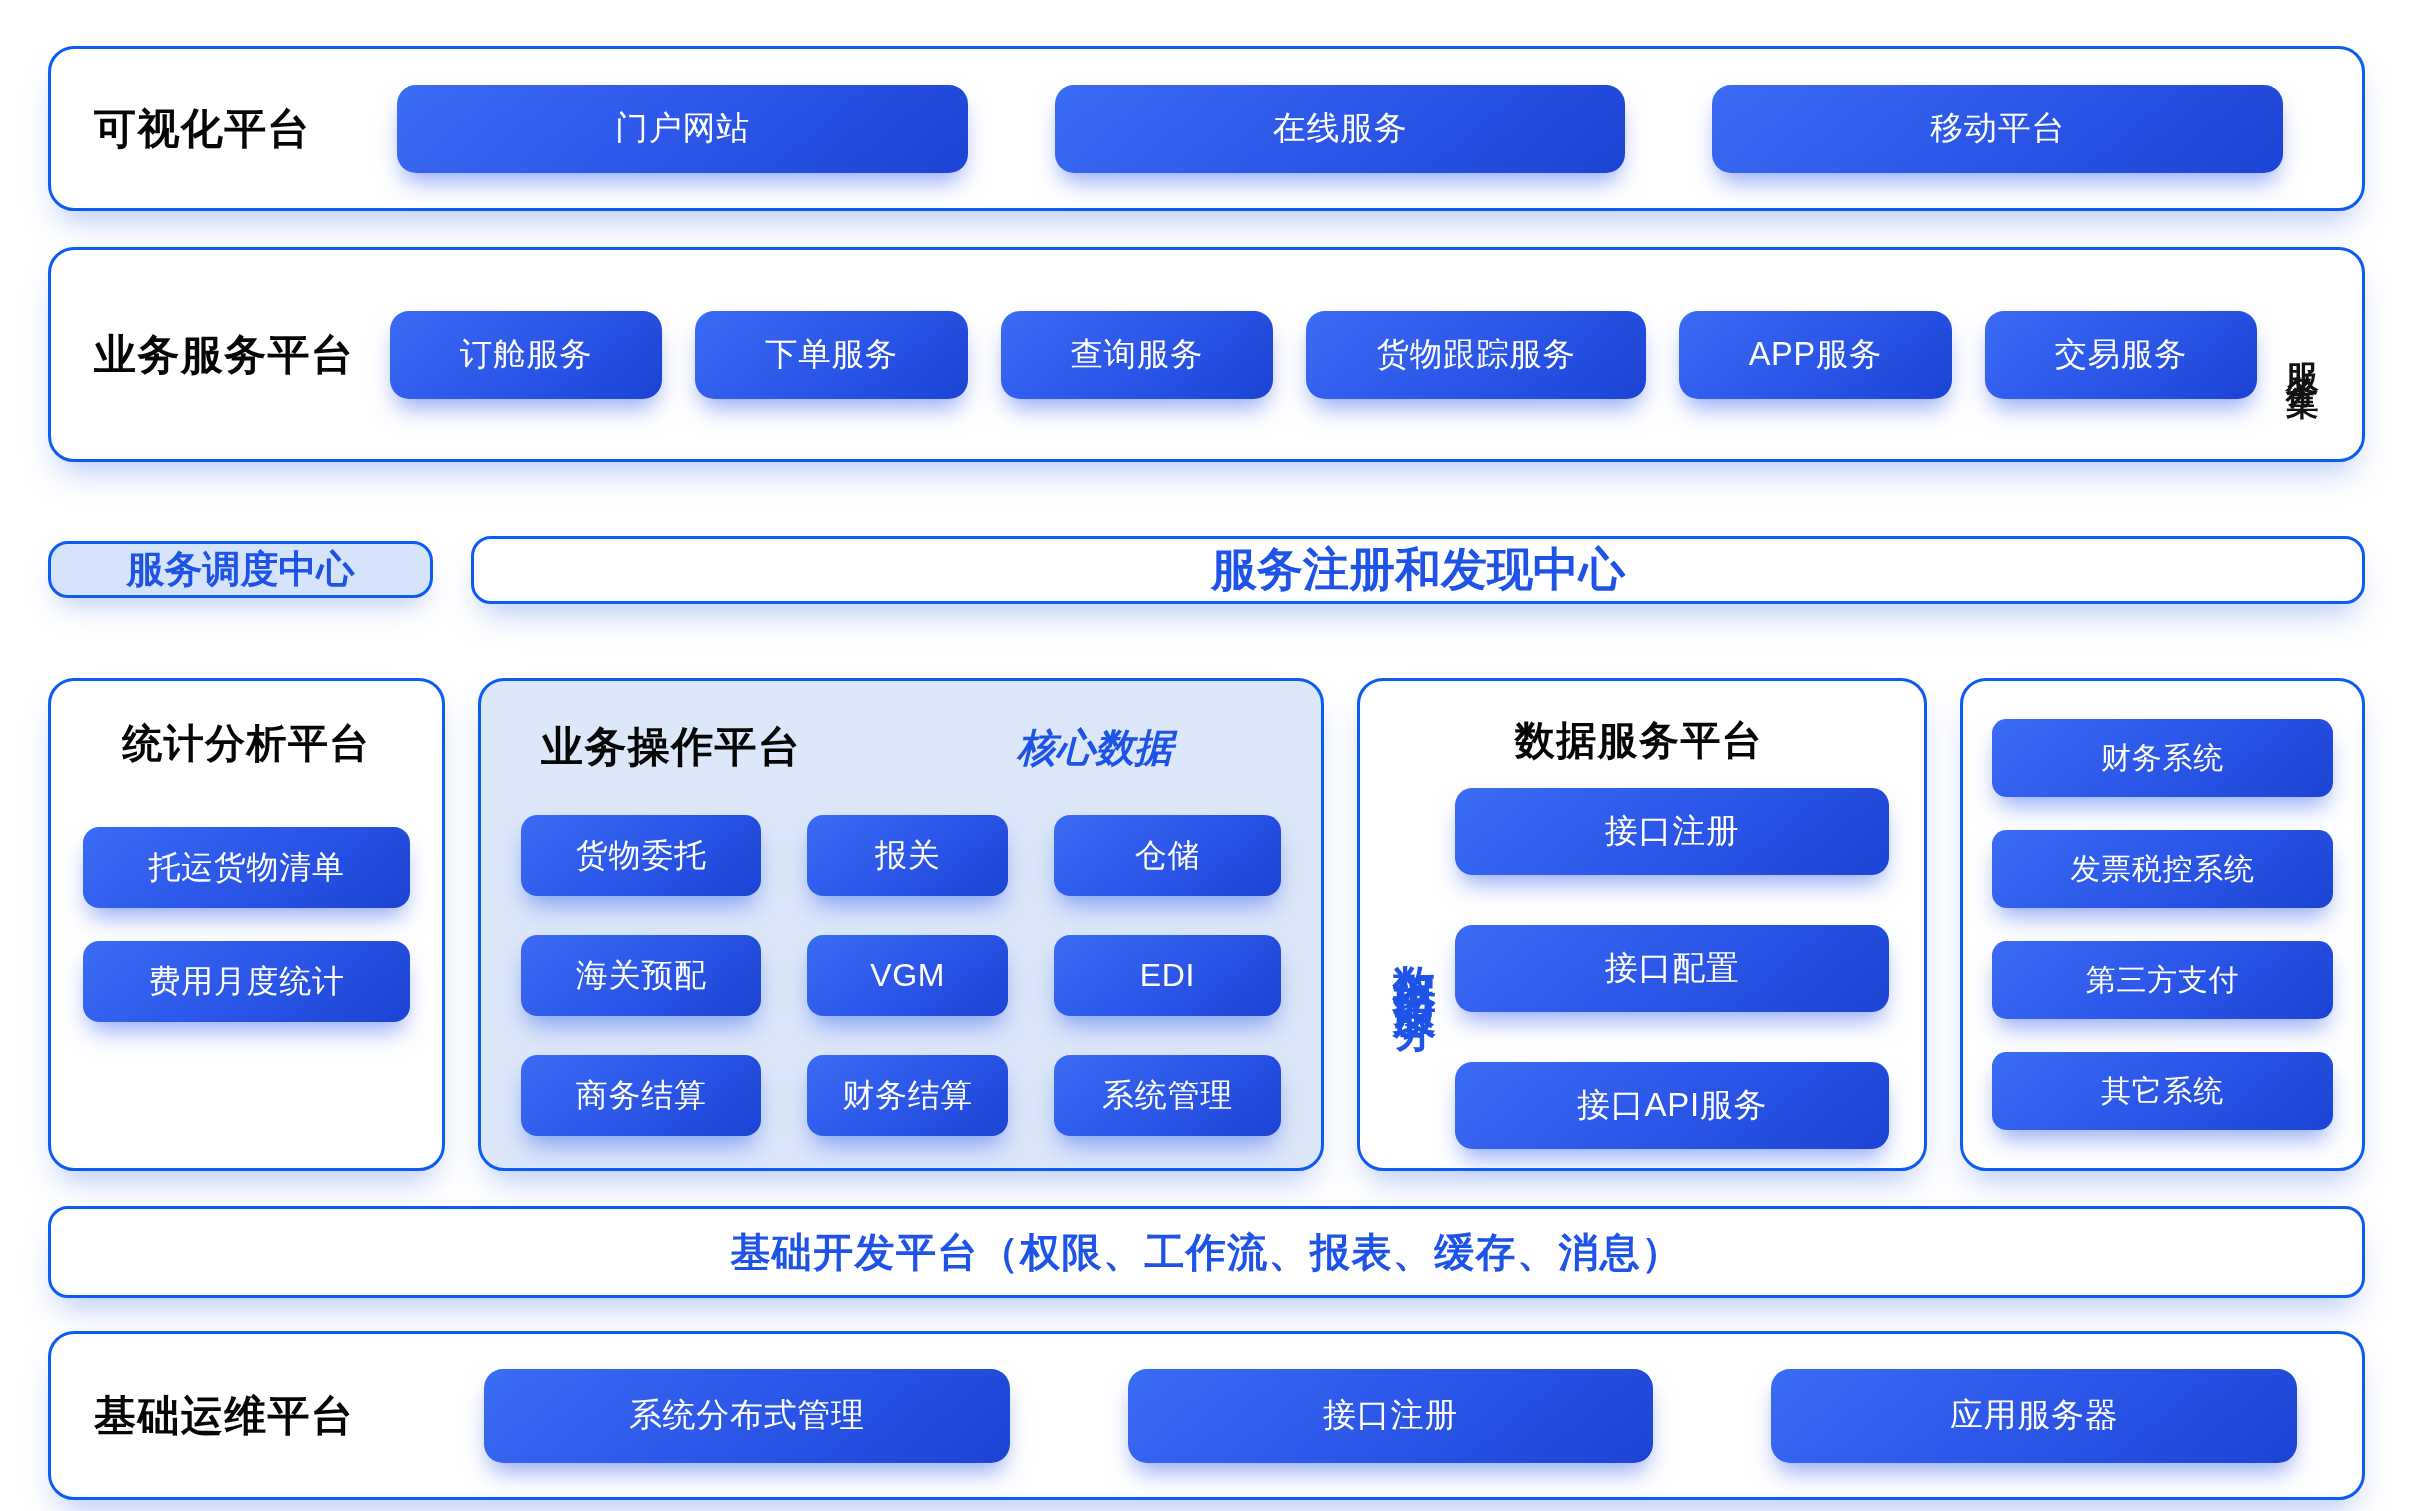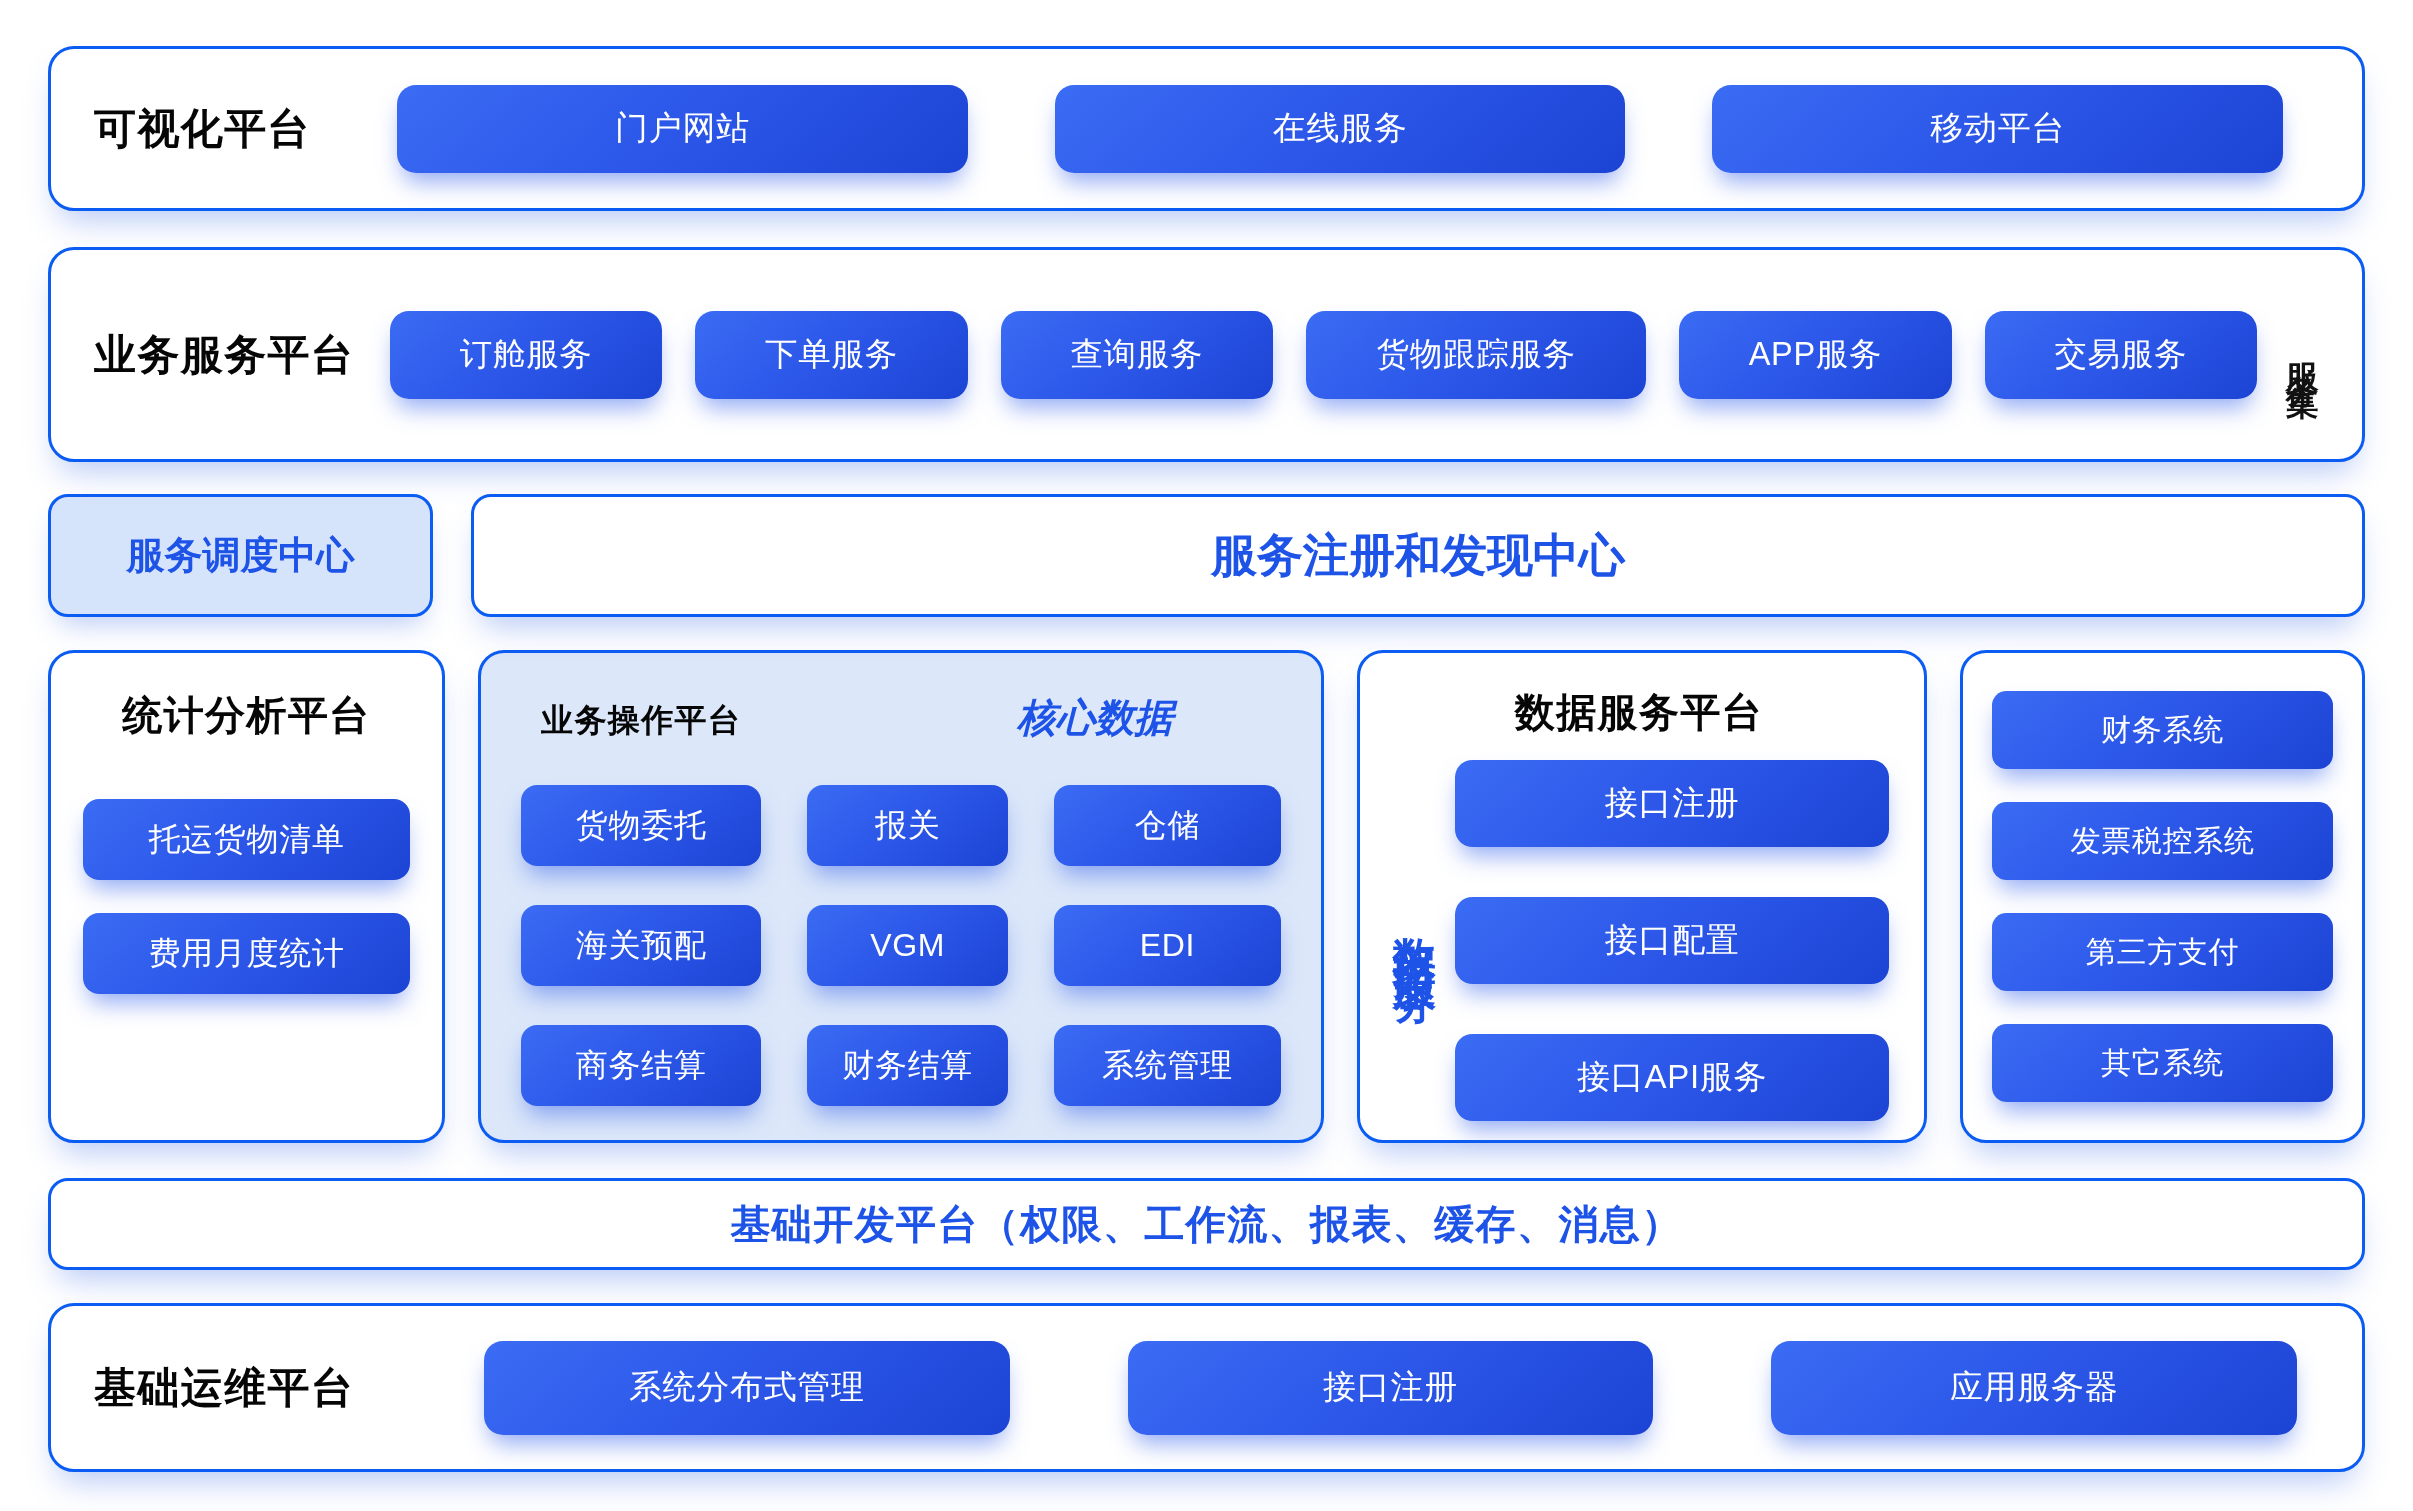--- a/index.html
+++ b/index.html
@@ -74,21 +74,21 @@
   .r2{height:215px;margin-top:36px;}
   .r2 .btn-row{gap:33px;margin-right:29px;}
   .r2 .btn{flex:1;height:88px;font-size:32.5px;}
   .r2 .btn.wide{flex:1.25;}
   .v-label{
     writing-mode:vertical-rl;text-orientation:upright;
     color:#121212;font-size:33px;font-weight:600;letter-spacing:11.6px;
     line-height:1;align-self:center;
   }
   
-  .r3{display:flex;gap:38px;margin-top:32px;height:123px;}
+  .r3{display:flex;gap:38px;margin-top:32px;height:151px;align-items:center;}
   .scheduler{
     flex:0 0 385px;display:flex;align-items:center;justify-content:center;
     font-size:38px;
   }
   .registry{
     flex:1;display:flex;align-items:center;justify-content:center;
     font-size:46px;border-radius:20px;
   }
   
   .r4{display:flex;gap:33px;margin-top:33px;height:493px;}
@@ -97,21 +97,21 @@
     padding:35px 32px 4px 32px;
   }
   .col-stats .title{font-size:40px;}
   .col-stats .btn{width:100%;height:81px;font-size:32px;border-radius:16px;}
   .col-stats .stack{display:flex;flex-direction:column;gap:33px;width:100%;margin-top:56px;}
   .col-ops{
     flex:0 0 846px;display:flex;flex-direction:column;
     padding:38px 40px 0 40px;
   }
   .ops-head{display:flex;align-items:baseline;justify-content:space-between;padding:0 108px 0 20px;}
-  .ops-head .title{font-size:32px;}
+  .ops-head .title{font-size:42px;}
   .core-data{font-size:39px;font-style:italic;}
   .grid9{
     display:grid;grid-template-columns:1.08fr .9fr 1.02fr;
     column-gap:46px;row-gap:39px;margin-top:40px;
   }
   .grid9 .btn{height:81px;font-size:32px;border-radius:16px;}
   .col-data{
     flex:1;display:flex;flex-direction:column;
     padding:32px 35px 0 29px;
   }

